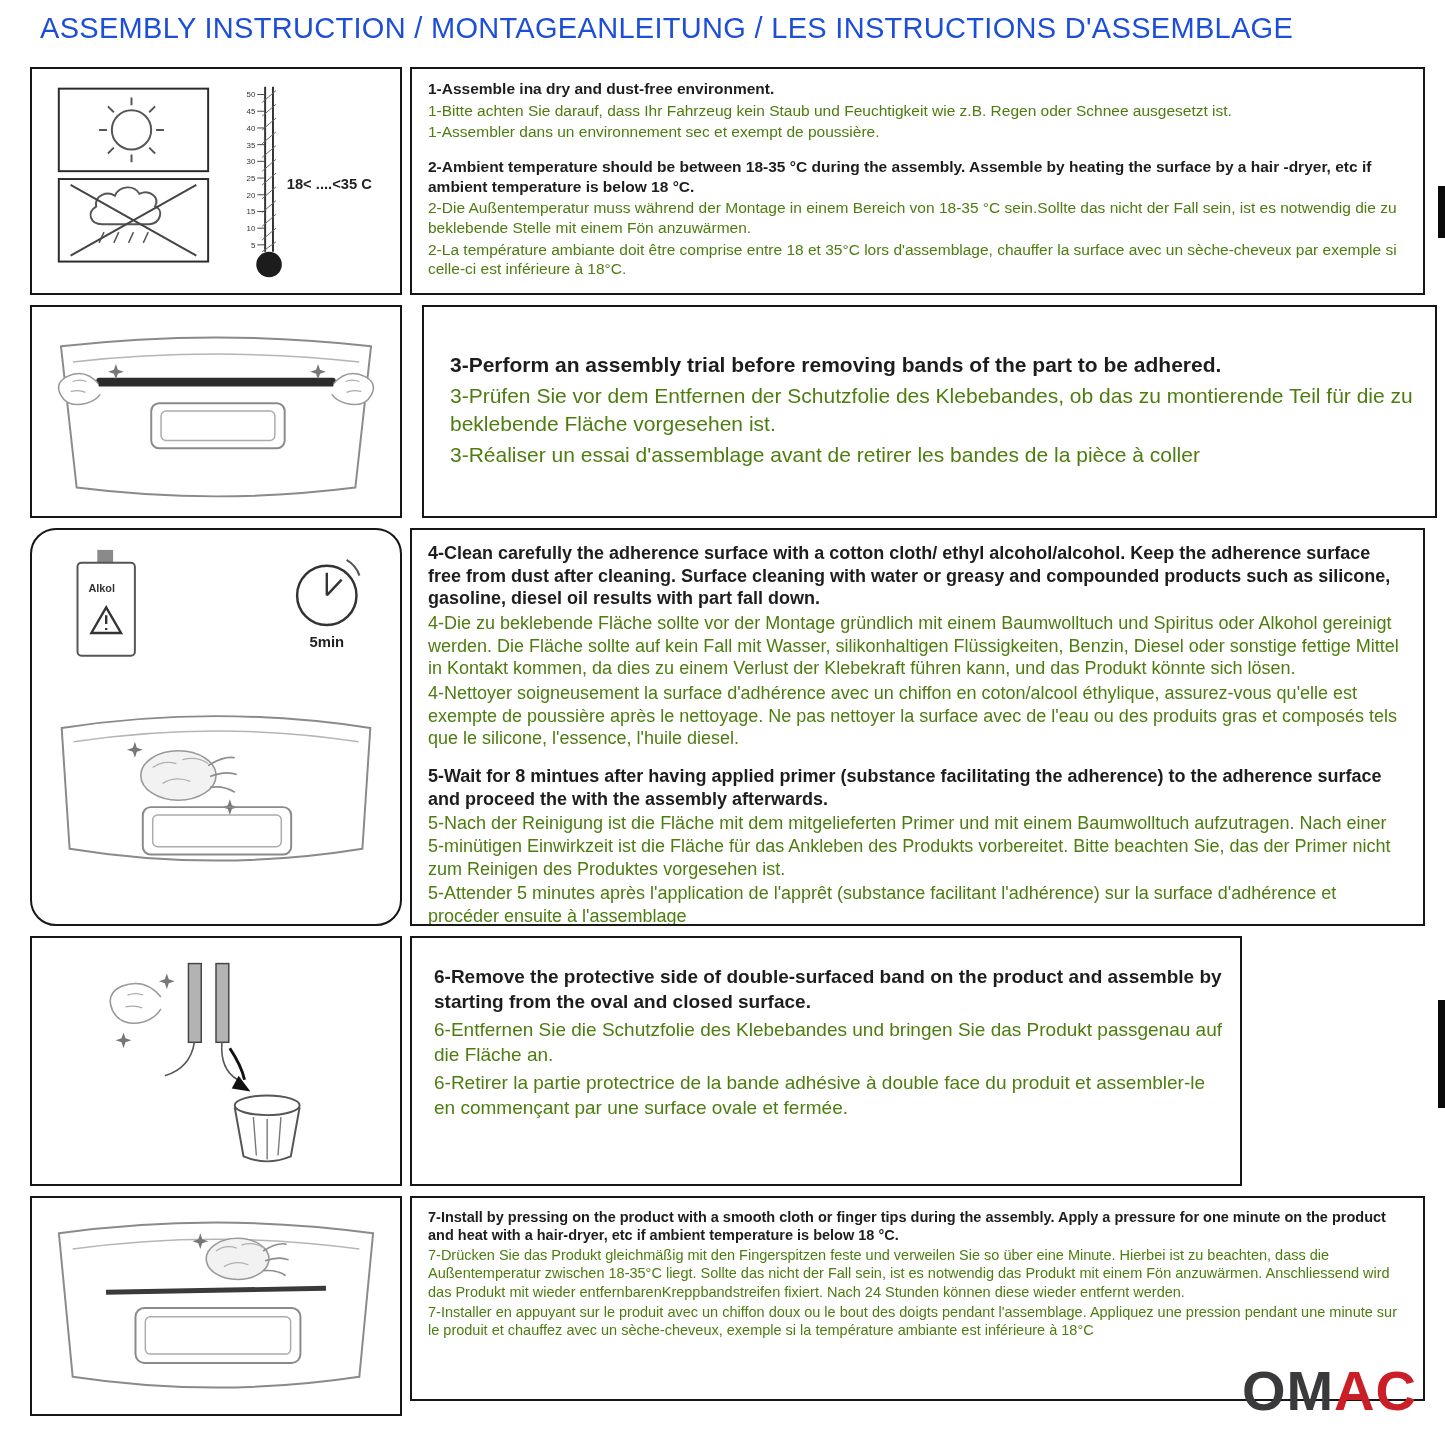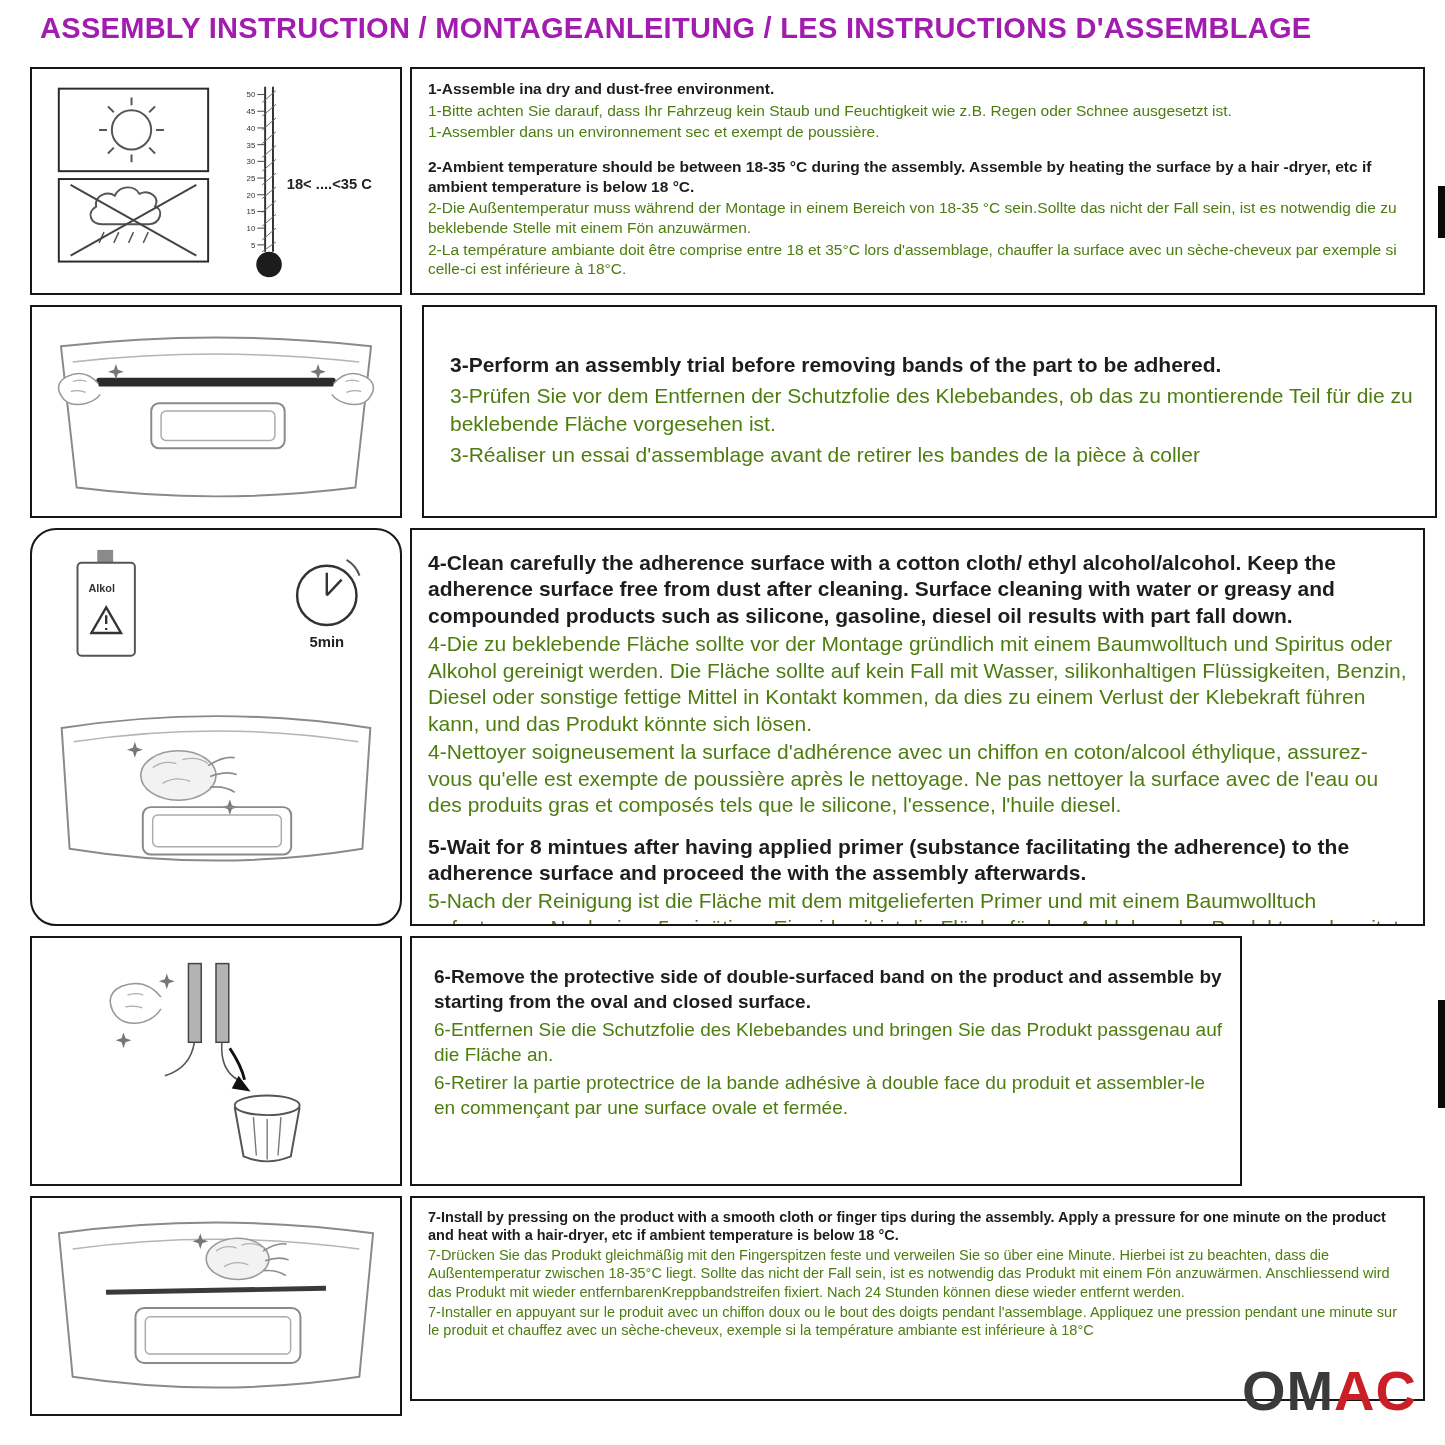--- a/index.html
+++ b/index.html
@@ -4,32 +4,32 @@
 <style>
   * { box-sizing: border-box; }
   html,body { margin:0; padding:0; }
   body {
     width:1445px; height:1445px; position:relative;
     background:#ffffff; overflow:hidden;
     font-family:"Liberation Sans", sans-serif;
   }
   .page-title {
     position:absolute; top:12px; left:40px;
-    font-size:29px; font-weight:bold; color:#a21caf; letter-spacing:.3px;
+    font-size:29px; font-weight:normal; color:#1d4ed8; letter-spacing:.3px;
     white-space:nowrap;
   }
   .box { position:absolute; border:2px solid #161616; background:#fff; }
   .text-box { padding:10px 16px; overflow:hidden; }
   .para { margin:0 0 2px 0; color:#4d7c0f; }
   .para.b { font-weight:bold; color:#1d1d1d; }
   .para.gap { margin-top:15px; }
   #t1 { font-size:15.5px; line-height:1.27; }
   #t2 { font-size:21px; line-height:1.3; display:flex; flex-direction:column; justify-content:center; padding-left:26px; }
   #t2 .para { margin-bottom:4px; }
-  #t3 { font-size:21px; line-height:1.26; padding-top:20px; }
+  #t3 { font-size:18px; line-height:1.26; padding-top:12px; }
   #t4 { font-size:19px; line-height:1.32; padding-top:26px; padding-left:22px; }
   #t4 .para { margin-bottom:3px; }
   #t5 { font-size:14.5px; line-height:1.25; }
   .illus-box { display:flex; align-items:center; justify-content:center; }
   .illus-box svg { width:100%; height:100%; }
   .logo {
     position:absolute; right:28px; bottom:26px;
     font-size:56px; font-weight:bold; letter-spacing:1px; line-height:1;
     font-family:"Liberation Sans", sans-serif;
   }

